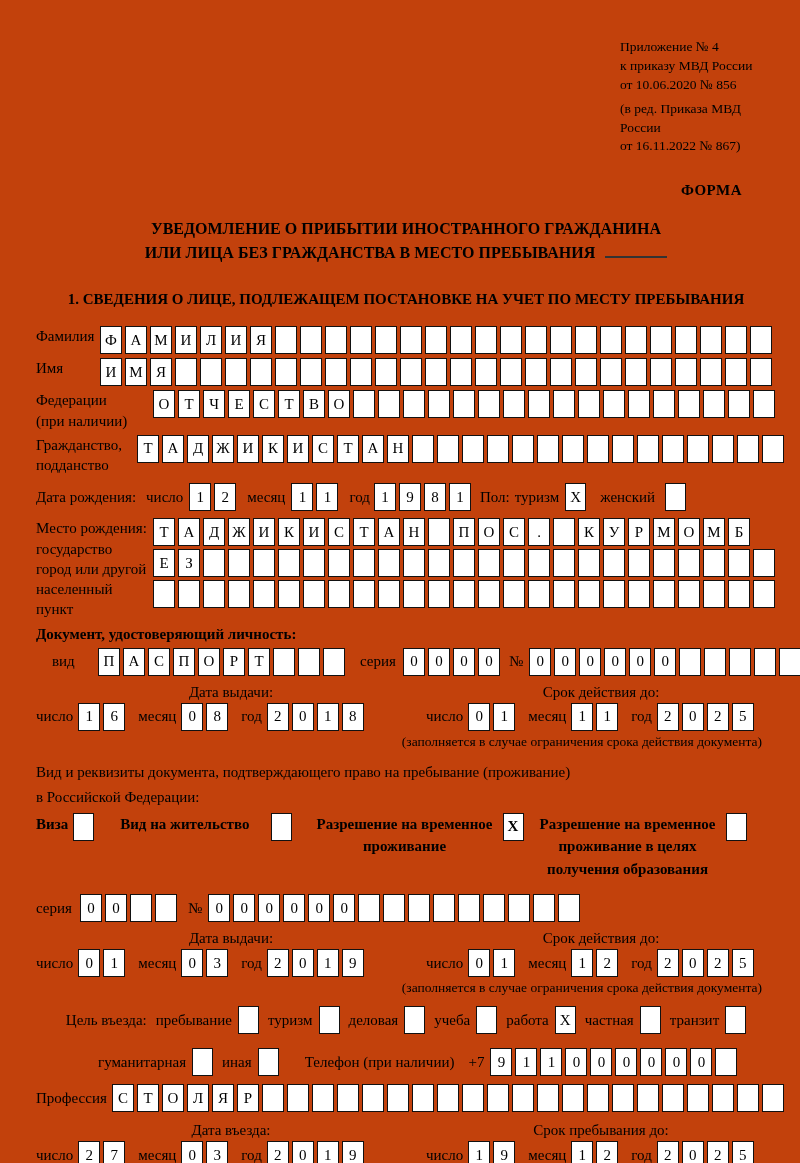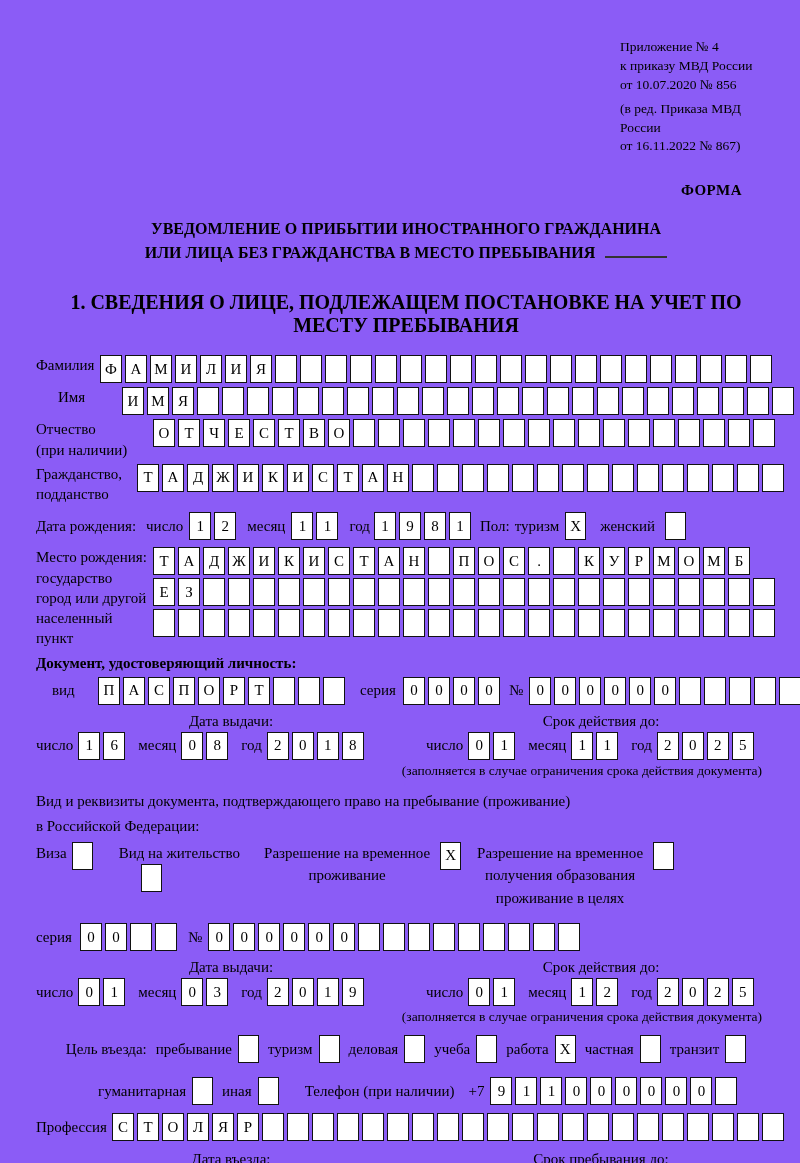--- a/index.html
+++ b/index.html
@@ -1,24 +1,24 @@
 <!DOCTYPE html>
 <html><head>
 <meta charset="utf-8">
 <style>
   html,body{margin:0;padding:0;background:#fff;color:#000;
     font-family:"Liberation Serif","DejaVu Serif",serif;font-size:15px;}
   .page{width:800px;height:1163px;box-sizing:border-box;position:relative;
-    padding:38px 24px 16px 36px;overflow:hidden;background:#8b5cf6;}
+    padding:38px 24px 16px 36px;overflow:hidden;background:#c2410c;}
   .appendix{margin-left:584px;font-size:13.5px;line-height:1.4;}
   .appendix .rev{margin-top:5px;}
   .forma{font-weight:bold;text-align:right;padding-right:34px;margin-top:26px;font-size:15px;letter-spacing:.5px;}
   .title{margin-top:18px;text-align:center;font-weight:bold;font-size:16px;line-height:1.5;}
   .blank-line{display:inline-block;width:62px;border-bottom:2px solid #333;height:14px;margin-left:10px;vertical-align:baseline;}
-  .section-heading{margin-top:26px;text-align:center;font-weight:bold;font-size:20px;}
+  .section-heading{margin-top:26px;text-align:center;font-weight:bold;font-size:15px;}
   .row{display:flex;align-items:flex-start;margin-top:4px;}
   .row.center{align-items:center;}
   .lblcol{flex:none;line-height:1.35;}
   .lbl{flex:none;}
   .cells{display:inline-flex;flex:none;}
   .cell{width:22px;height:28px;border:1.6px solid #111;box-sizing:border-box;margin-right:3px;
     display:inline-flex;align-items:center;justify-content:center;font-size:15px;flex:none;background:#fff;}
   .cbox{width:21px;height:28px;border:1.6px solid #111;box-sizing:border-box;flex:none;
     display:inline-flex;align-items:center;justify-content:center;font-size:15px;background:#fff;}
   .stack>*{margin-top:0;}
@@ -26,38 +26,38 @@
   .doc-heading{font-weight:bold;margin-top:6px;font-size:15px;}
   .dp{display:flex;margin-top:8px;}
   .dp-left{width:390px;flex:none;}
   .dp-right{flex:1;}
   .dp-title{text-align:center;margin-bottom:2px;}
   .dp-fields{display:flex;align-items:center;}
   .dp-fields .lbl{margin-right:5px;}
   .dp-fields .grp{margin-left:10px;display:inline-flex;align-items:center;}
   .note{font-size:13.5px;text-align:right;padding-right:14px;margin-top:3px;}
   .res-lines{margin-top:10px;line-height:1.7;}
-  .res-row{display:flex;margin-top:2px;align-items:flex-start;}
+  .res-row{display:flex;margin-top:2px;align-items:flex-start;font-weight:bold;}
   .res-opt{display:flex;align-items:flex-start;}
   .res-opt .txt{text-align:center;line-height:1.5;}
   .res-opt .cbox{margin-left:10px;}
   .opt{display:inline-flex;align-items:center;margin-left:9px;}
   .opt .opt-label{margin-right:6px;}
   .purpose2{margin-left:62px;margin-top:14px;}
   .phone-prefix{margin:0 6px 0 14px;}
 </style>
 </head>
 <body>
 
 <div class="page">
 
   <div class="appendix">
     <div>Приложение № 4</div>
     <div>к приказу МВД России</div>
-    <div>от 10.07.2020 № 856</div>
+    <div>от 10.06.2020 № 856</div>
     <div class="rev">(в ред. Приказа МВД России</div>
     <div>от 16.11.2022 № 867)</div>
   </div>
 
   <div class="forma">ФОРМА</div>
 
   <div class="title">
     <div>УВЕДОМЛЕНИЕ О ПРИБЫТИИ ИНОСТРАННОГО ГРАЖДАНИНА</div>
     <div><span>ИЛИ ЛИЦА БЕЗ ГРАЖДАНСТВА В МЕСТО ПРЕБЫВАНИЯ</span><span class="blank-line"></span></div>
   </div>
@@ -91,21 +91,21 @@
         <span class="cell"></span>
         <span class="cell"></span>
         <span class="cell"></span>
         <span class="cell"></span>
         <span class="cell"></span>
         <span class="cell"></span>
       </span>
   </div>
 
   <div class="row">
-    <span class="lblcol" style="width:64px;margin-left:22px;">Имя</span>
+    <span class="lblcol" style="width:64px;">Имя</span>
     <span class="cells">
         <span class="cell">И</span>
         <span class="cell">М</span>
         <span class="cell">Я</span>
         <span class="cell"></span>
         <span class="cell"></span>
         <span class="cell"></span>
         <span class="cell"></span>
         <span class="cell"></span>
         <span class="cell"></span>
@@ -125,21 +125,21 @@
         <span class="cell"></span>
         <span class="cell"></span>
         <span class="cell"></span>
         <span class="cell"></span>
         <span class="cell"></span>
       </span>
   </div>
 
   <div class="row">
     <span class="lblcol" style="width:117px;">
-      <div>Отчество</div>
+      <div>Федерации</div>
       <div>(при наличии)</div>
     </span>
     <span class="cells">
         <span class="cell">О</span>
         <span class="cell">Т</span>
         <span class="cell">Ч</span>
         <span class="cell">Е</span>
         <span class="cell">С</span>
         <span class="cell">Т</span>
         <span class="cell">В</span>
@@ -414,36 +414,36 @@
   <div class="res-lines">
     <div>Вид и реквизиты документа, подтверждающего право на пребывание (проживание)</div>
     <div>в Российской Федерации:</div>
   </div>
 
   <div class="res-row">
     <div class="res-opt">
       <span class="txt">Виза</span>
       <span class="cbox" style="margin-left:5px;"></span>
     </div>
-    <div class="res-opt" style="margin-left:26px;flex-direction:column;">
+    <div class="res-opt" style="margin-left:26px;">
       <span class="txt">Вид на жительство</span>
       <span class="cbox" style="margin-left:22px;"></span>
     </div>
     <div class="res-opt" style="margin-left:24px;">
       <span class="txt">
         <div>Разрешение на временное</div>
         <div>проживание</div>
       </span>
       <span class="cbox">X</span>
     </div>
     <div class="res-opt" style="margin-left:16px;">
       <span class="txt">
         <div>Разрешение на временное</div>
+        <div>проживание в целях</div>
         <div>получения образования</div>
-        <div>проживание в целях</div>
       </span>
       <span class="cbox"></span>
     </div>
   </div>
 
   <div class="row center" style="margin-top:14px;">
     <span class="lbl" style="margin-right:8px;">серия</span>
     <span class="cells">
         <span class="cell">0</span>
         <span class="cell">0</span>

